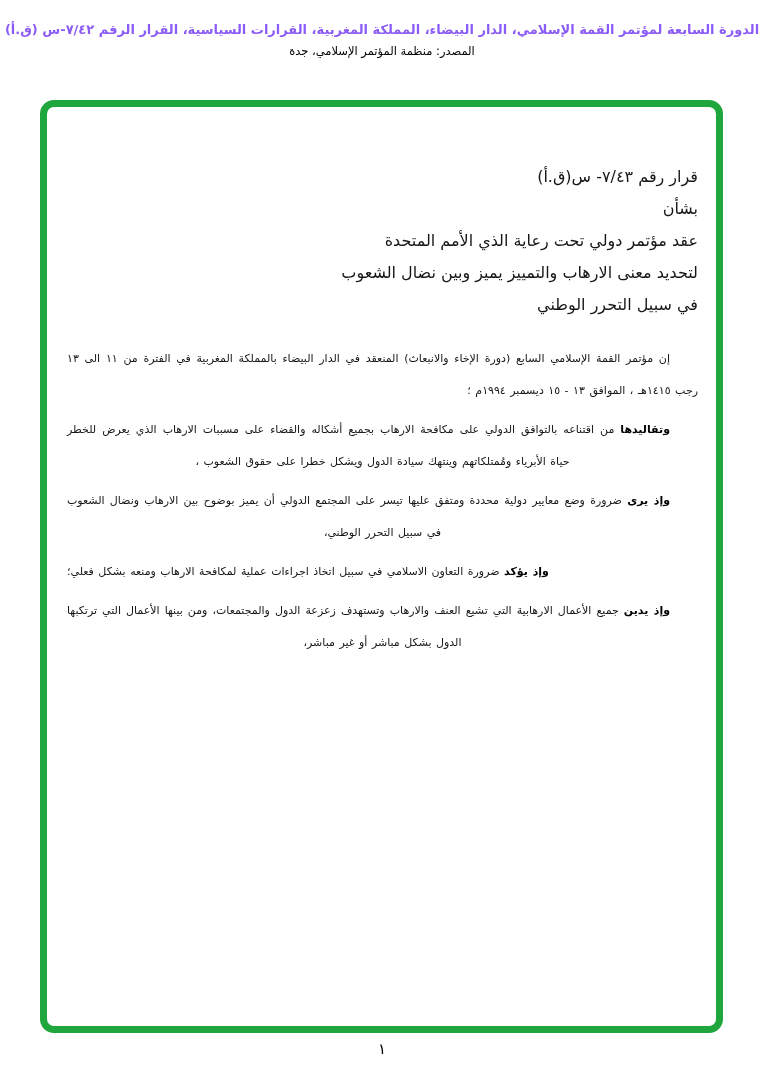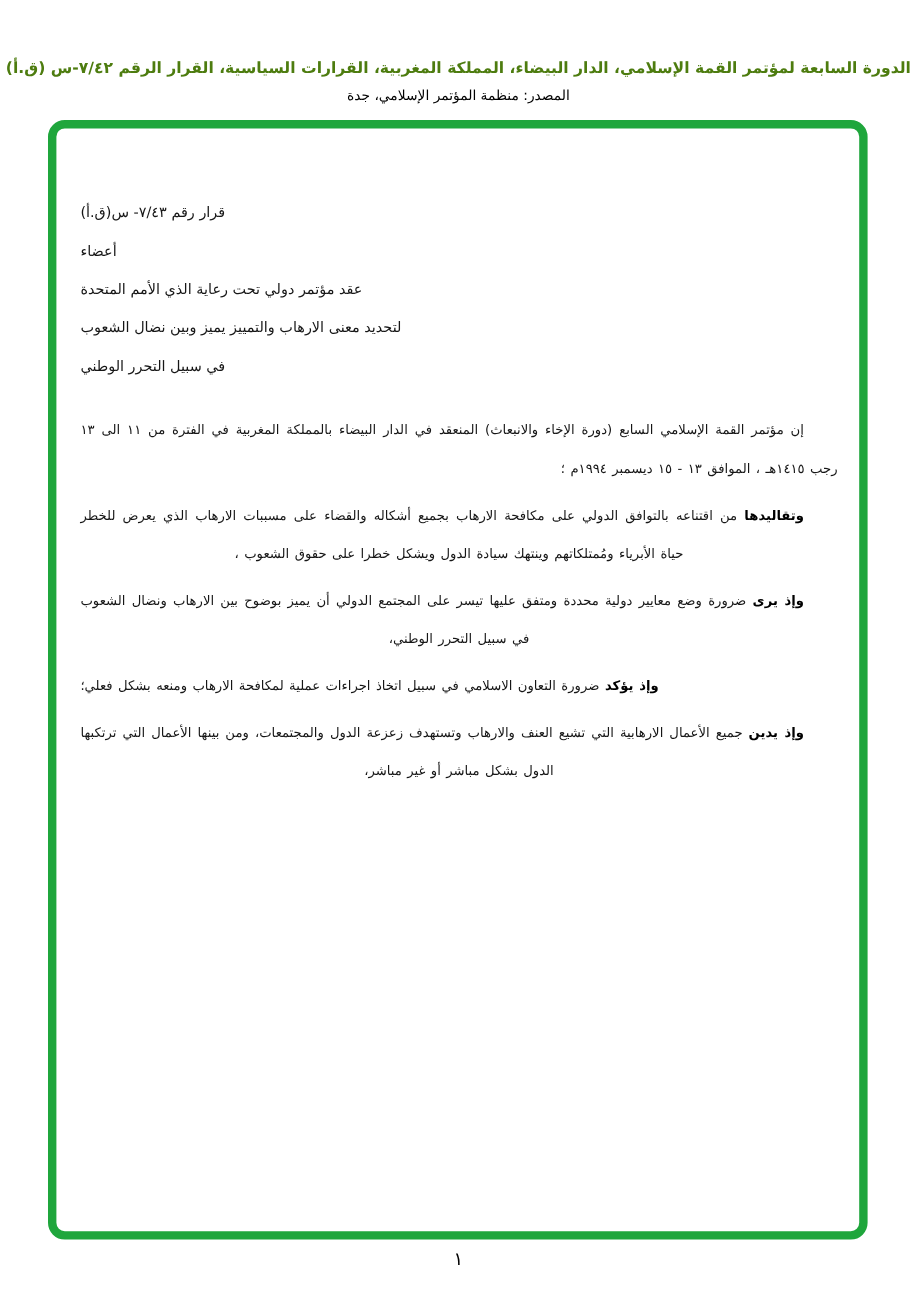--- a/index.html
+++ b/index.html
@@ -9,41 +9,40 @@
     font-family:"DejaVu Sans",sans-serif;
     color:#161616;
     position:relative;
     overflow:hidden;
   }
   .header{
     position:absolute;top:22px;left:0;right:0;
     text-align:center;direction:rtl;
   }
   .header-citation{
-    font-size:13px;font-weight:bold;color:#4d7c0f;
+    font-size:13px;font-weight:bold;color:#8b5cf6;
     white-space:nowrap;
-    margin-top:28px;
   }
   .header-source{
     font-size:11.5px;font-weight:normal;color:#000;
     margin-top:7px;
   }
   .frame{
     position:absolute;left:40px;top:100px;
     width:683px;height:933px;
     border:7px solid #1fa63c;
     border-radius:14px;
     box-sizing:border-box;
     padding:54px 18px 0 20px;
     direction:rtl;
   }
   .title-block{
-    text-align:left;
+    text-align:right;
     line-height:32px;
-    font-size:12px;
+    font-size:16px;
     margin-bottom:22px;
   }
   .title-line{min-height:32px;}
   .resolution-body{font-size:11px;line-height:32px;}
   .para{
     margin:0 0 7px 0;
     text-align:justify;
     text-indent:28px;
     word-spacing:1px;
   }
@@ -65,21 +64,21 @@
 <body>
 
 <div class="header">
   <div class="header-citation">الدورة السابعة لمؤتمر القمة الإسلامي، الدار البيضاء، المملكة المغربية، القرارات السياسية، القرار الرقم ٧/٤٢-س (ق.أ)</div>
   <div class="header-source">المصدر:  منظمة المؤتمر الإسلامي، جدة</div>
 </div>
 
 <div class="frame" style="border-color: rgb(31, 166, 60);">
   <div class="title-block">
     <div class="title-line">قرار رقم ٧/٤٣- س(ق.أ)</div>
-    <div class="title-line">أعضاء</div>
+    <div class="title-line">بشأن</div>
     <div class="title-line">عقد مؤتمر دولي تحت رعاية الذي الأمم المتحدة</div>
     <div class="title-line">لتحديد معنى الارهاب والتمييز يميز وبين نضال الشعوب</div>
     <div class="title-line">في سبيل التحرر الوطني</div>
   </div>
 
   <div class="resolution-body">
       <p class="para">إن مؤتمر القمة الإسلامي السابع (دورة الإخاء والانبعاث) المنعقد في الدار البيضاء بالمملكة المغربية في الفترة من ١١ الى ١٣ رجب ١٤١٥هـ ، الموافق ١٣ - ١٥ ديسمبر ١٩٩٤م ؛</p>
       <p class="para"><strong>وتقاليدها</strong> من اقتناعه بالتوافق الدولي على مكافحة الارهاب بجميع أشكاله والقضاء على مسببات الارهاب الذي يعرض للخطر حياة الأبرياء ومُمتلكاتهم وينتهك سيادة الدول ويشكل خطرا على حقوق الشعوب ،</p>
       <p class="para"><strong>وإذ يرى</strong> ضرورة وضع معايير دولية محددة ومتفق عليها تيسر على المجتمع الدولي أن يميز بوضوح بين الارهاب ونضال الشعوب في سبيل التحرر الوطني،</p>
       <p class="para"><strong>وإذ يؤكد</strong> ضرورة التعاون الاسلامي في سبيل اتخاذ اجراءات عملية لمكافحة الارهاب ومنعه بشكل فعلي؛</p>

